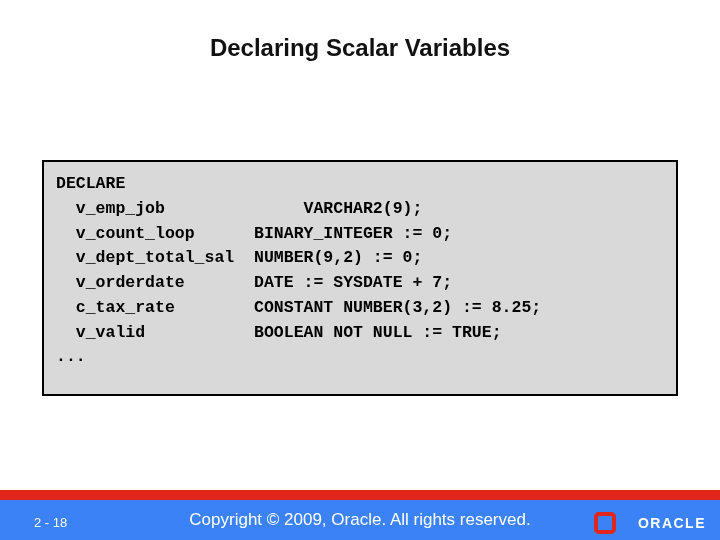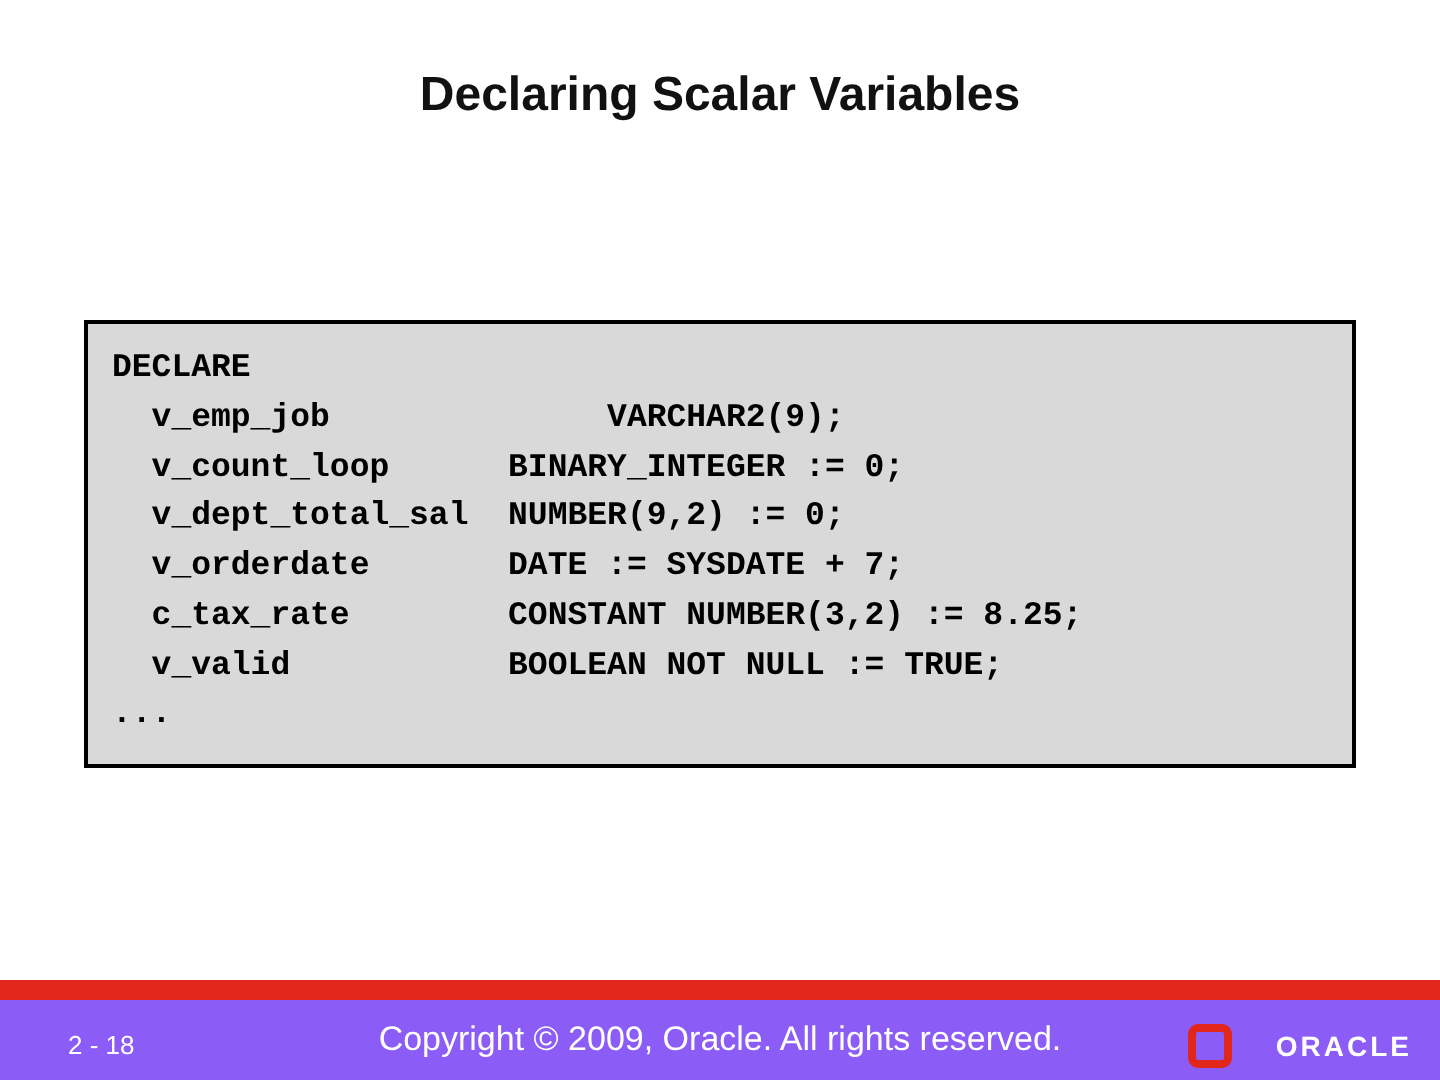--- a/index.html
+++ b/index.html
@@ -3,27 +3,27 @@
 <meta charset="utf-8">
 <style>
   * { margin: 0; padding: 0; box-sizing: border-box; }
   html, body { width: 720px; height: 540px; font-family: Arial, Helvetica, sans-serif; background: #fff; overflow: hidden; }
   .slide { position: relative; width: 720px; height: 540px; }
   .title { position: absolute; top: 34px; width: 100%; text-align: center; font-size: 24px; font-weight: bold; color: #111; }
   .subheading { position: absolute; top: 116px; left: 54px; font-size: 21px; color: #222; }
   .codebox {
     position: absolute; top: 160px; left: 42px; width: 636px;
     border: 2px solid #000; background: #d9d9d9;
-    padding: 10px 12px 12px 12px;
+    padding: 10px 12px 24px 12px;
     font-family: "Courier New", Courier, monospace;
     font-size: 16.5px; font-weight: bold; color: #000;
     line-height: 1.50; white-space: pre;
   }
   .redbar { position: absolute; left: 0; bottom: 40px; width: 100%; height: 10px; background: #e1261c; }
-  .footer { position: absolute; left: 0; bottom: 0; width: 100%; height: 40px; background: #8b5cf6; color: #fff; }
+  .footer { position: absolute; left: 0; bottom: 0; width: 100%; height: 40px; background: #3b82f6; color: #fff; }
   .pagenum { position: absolute; left: 34px; bottom: 10px; font-size: 13px; color: #fff; }
   .copyright { position: absolute; width: 100%; bottom: 10px; text-align: center; font-size: 17px; color: #fff; }
   .logo { position: absolute; right: 14px; bottom: 6px; display: flex; align-items: center; gap: 22px; }
   .logo-o {
     width: 22px; height: 22px; border: 4px solid #e1261c; border-radius: 5px; box-sizing: border-box;
   }
   .logo-text { color: #fff; font-size: 14px; font-weight: bold; letter-spacing: 1.5px; font-family: Arial, sans-serif; }
 </style>
 </head>
 <body>

